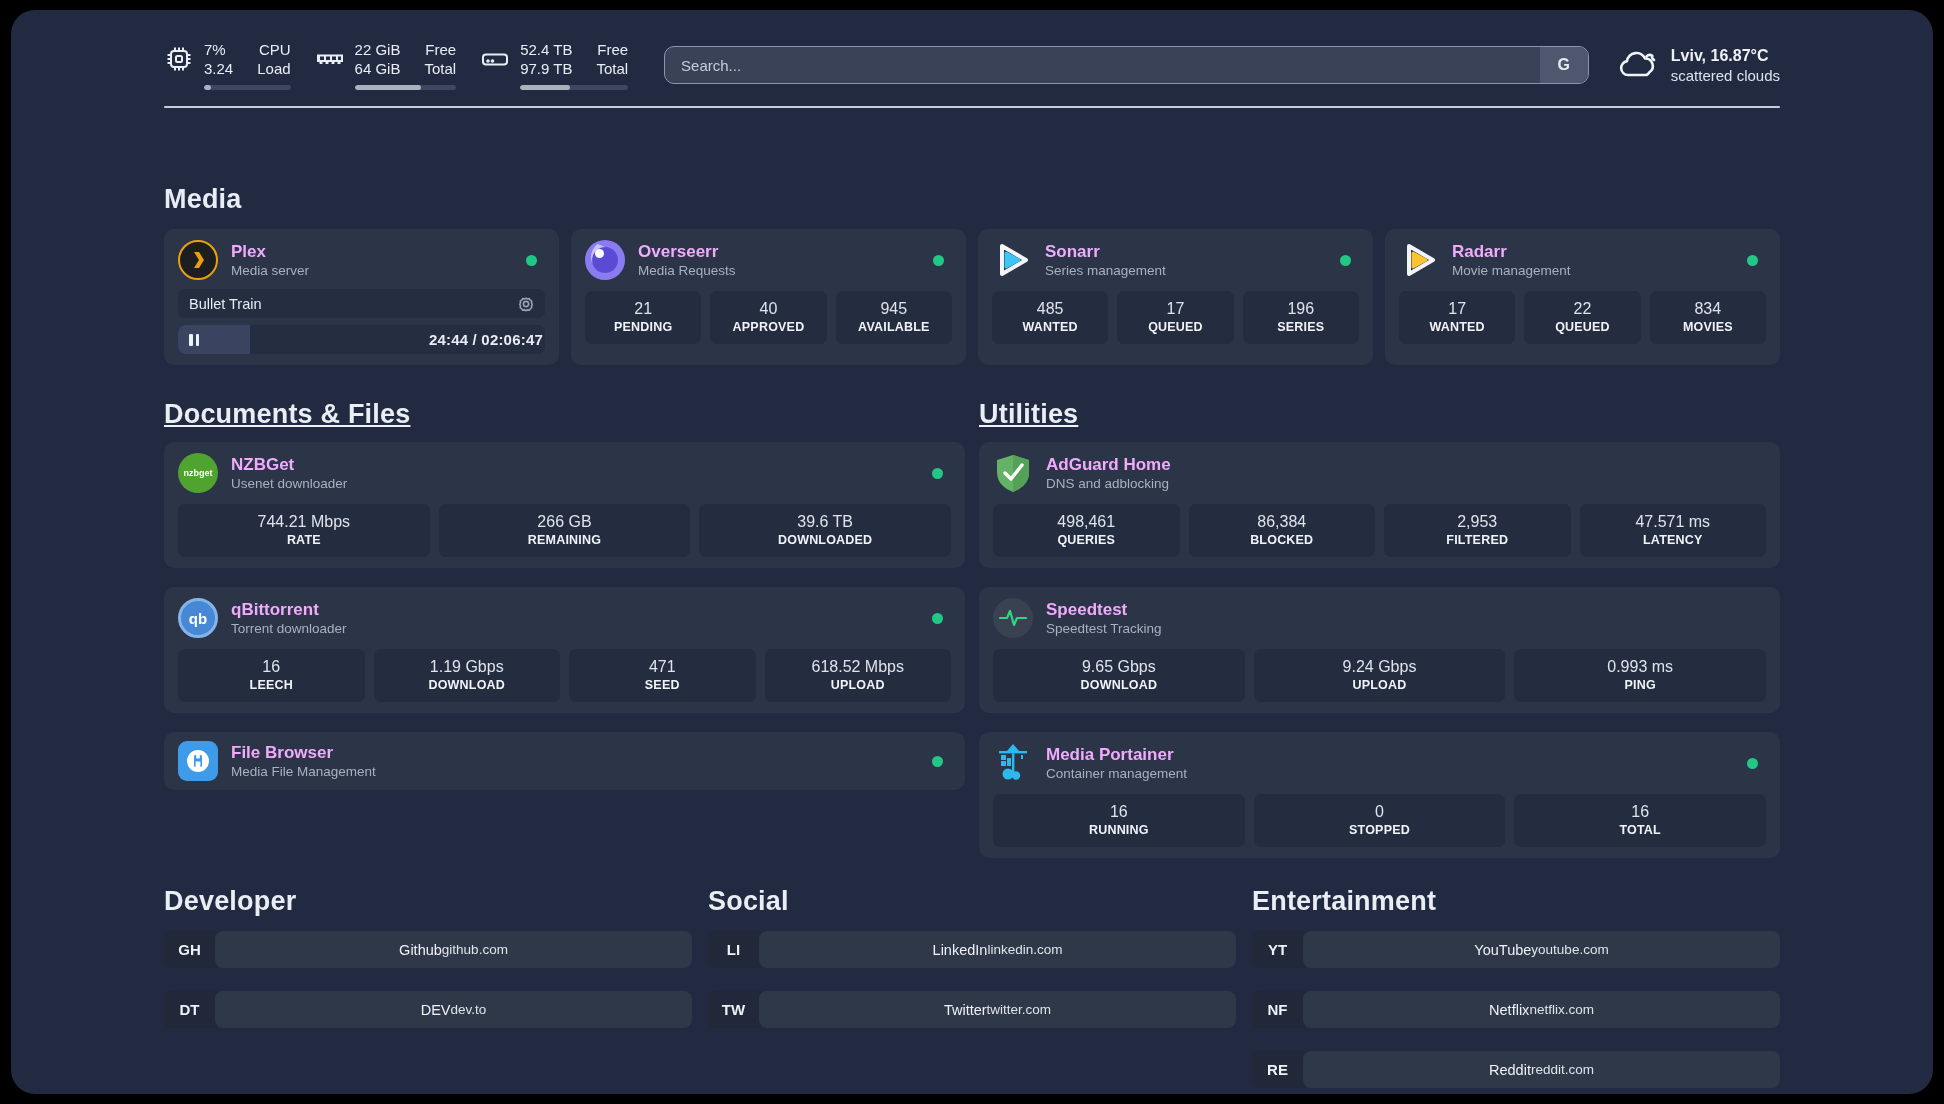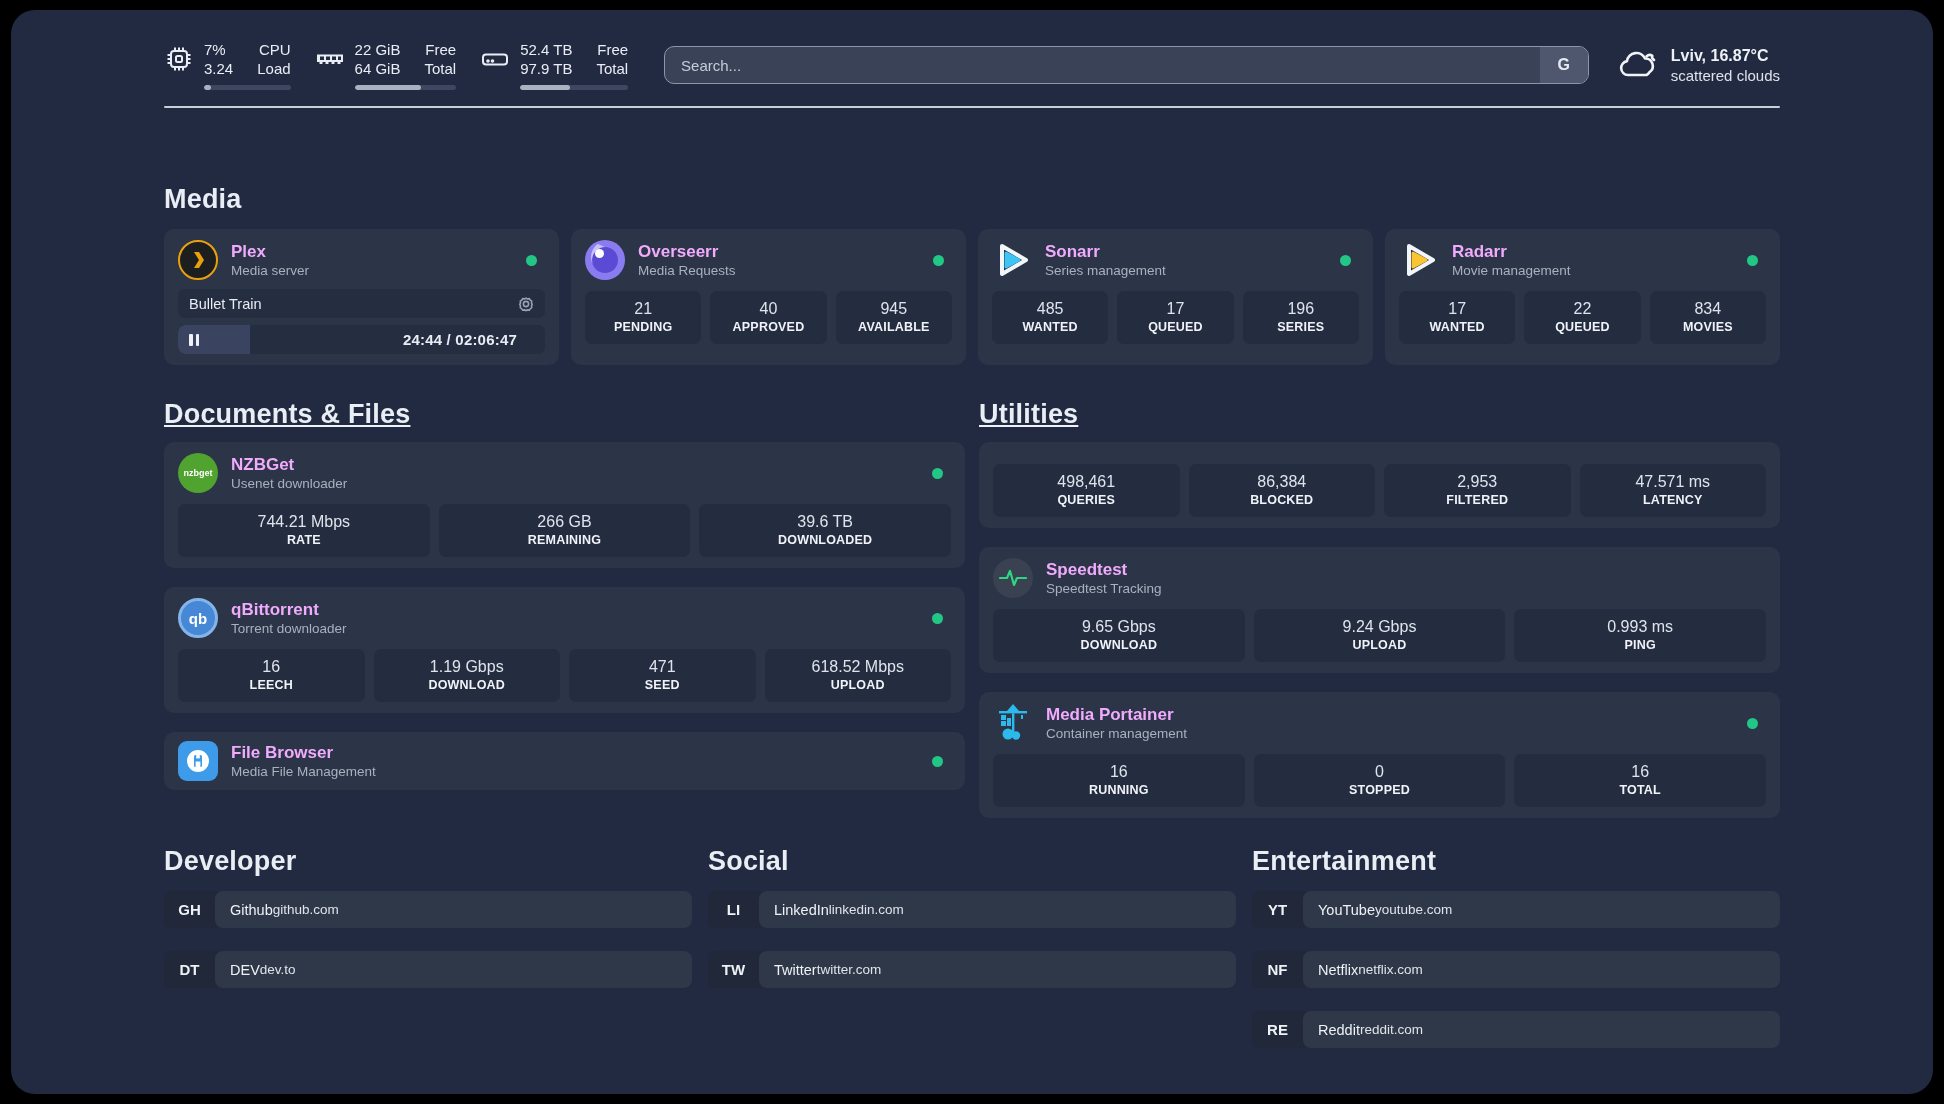--- a/index.html
+++ b/index.html
@@ -70,41 +70,41 @@
   
   .now-playing { margin-top: 9px; height: 29px; background: #252d40; border-radius: 7px;
     display: flex; align-items: center; padding: 0 11px; }
   .now-playing-title { font-size: 14.5px; color: #e8ecf3; }
   .gear-btn { margin-left: auto; color: #98a1b2; display: flex; cursor: pointer; }
   .plex-progress { margin-top: 7px; height: 29px; background: #252d40; border-radius: 7px;
     position: relative; overflow: hidden; }
   .plex-fill { height: 100%; background: #3a4460; border-radius: 7px 0 0 7px; }
   .pause { position: absolute; left: 11px; top: 0; height: 100%; display: flex; align-items: center; gap: 3px; }
   .pause i { display: block; width: 3.5px; height: 12px; background: #eef1f6; border-radius: 1px; }
-  .play-time { position: absolute; right: 28px; top: 0; height: 100%; display: flex; align-items: center;
+  .play-time { position: absolute; right: 2px; top: 0; height: 100%; display: flex; align-items: center;
     font-size: 15px; font-weight: 700; color: #e8ecf3; letter-spacing: 0.2px; }
 
   
   .icon-circle { width: 40px; height: 40px; border-radius: 50%; display: flex; align-items: center; justify-content: center; }
   .plex-badge { background: #1d1e20; border: 2.5px solid #e8a00d; }
   .nzb-badge { background: #4fa32e; font-size: 9px; font-weight: 700; color: #fff; }
   .qb-badge { background: #4687d6; border: 3px solid #85b4e8; font-size: 15px; font-weight: 700; color: #fff; }
   .st-badge { background: #3a4150; }
   .fb-badge { width: 40px; height: 40px; border-radius: 9px; background: #3d9be9;
     display: flex; align-items: center; justify-content: center; }
 
   
   .links-grid { display: grid; grid-template-columns: repeat(3, 1fr); gap: 16px; margin-top: 28px; }
   .links-col .section-title { margin-bottom: 14px; }
   .link-rows { display: flex; flex-direction: column; gap: 23px; }
   .link-row { display: flex; background: #202839; border-radius: 8px; height: 37px; cursor: pointer; }
   .link-abbrev { width: 51px; display: flex; align-items: center; justify-content: center;
     font-size: 15px; font-weight: 600; color: #eef1f6; }
   .link-main { flex: 1; background: #2f3849; border-radius: 8px; display: flex; align-items: center;
-    justify-content: flex-start; padding: 0 15px; }
+    justify-content: center; padding: 0 15px; }
   .link-name { font-size: 14.5px; color: #eef1f6; }
   .link-url { font-size: 13.5px; color: #dfe3ea; }
 
   svg { display: block; }
 </style>
 </head>
 <body>
 
 <div class="dashboard">
   <div class="content">
@@ -430,20 +430,33 @@
               <div class="app-sub">Media File Management</div>
             </div>
             <span class="status-dot"></span>
           </div>
         </div>
       </div>
 
       <div class="col-stack">
 
         <div class="card">
+          <div class="card-head">
+            <div class="app-icon">
+              <svg width="38" height="40" viewBox="0 0 38 40">
+                <path d="M19 2 L35 7 V19 C35 30 27.5 35.5 19 39 C10.5 35.5 3 30 3 19 V7 Z" fill="#63b266"></path>
+                <path d="M19 2 L35 7 V19 C35 30 27.5 35.5 19 39 Z" fill="#54a257"></path>
+                <polyline points="11,20 17,26 28,12" fill="none" stroke="#ffffff" stroke-width="3.4" stroke-linecap="round" stroke-linejoin="round"></polyline>
+              </svg>
+            </div>
+            <div class="app-titles">
+              <div class="app-title">AdGuard Home</div>
+              <div class="app-sub">DNS and adblocking</div>
+            </div>
+          </div>
           <div class="stats cols-4">
             <div class="stat">
               <div class="stat-value">498,461</div>
               <div class="stat-label">QUERIES</div>
             </div>
             <div class="stat">
               <div class="stat-value">86,384</div>
               <div class="stat-label">BLOCKED</div>
             </div>
             <div class="stat">

